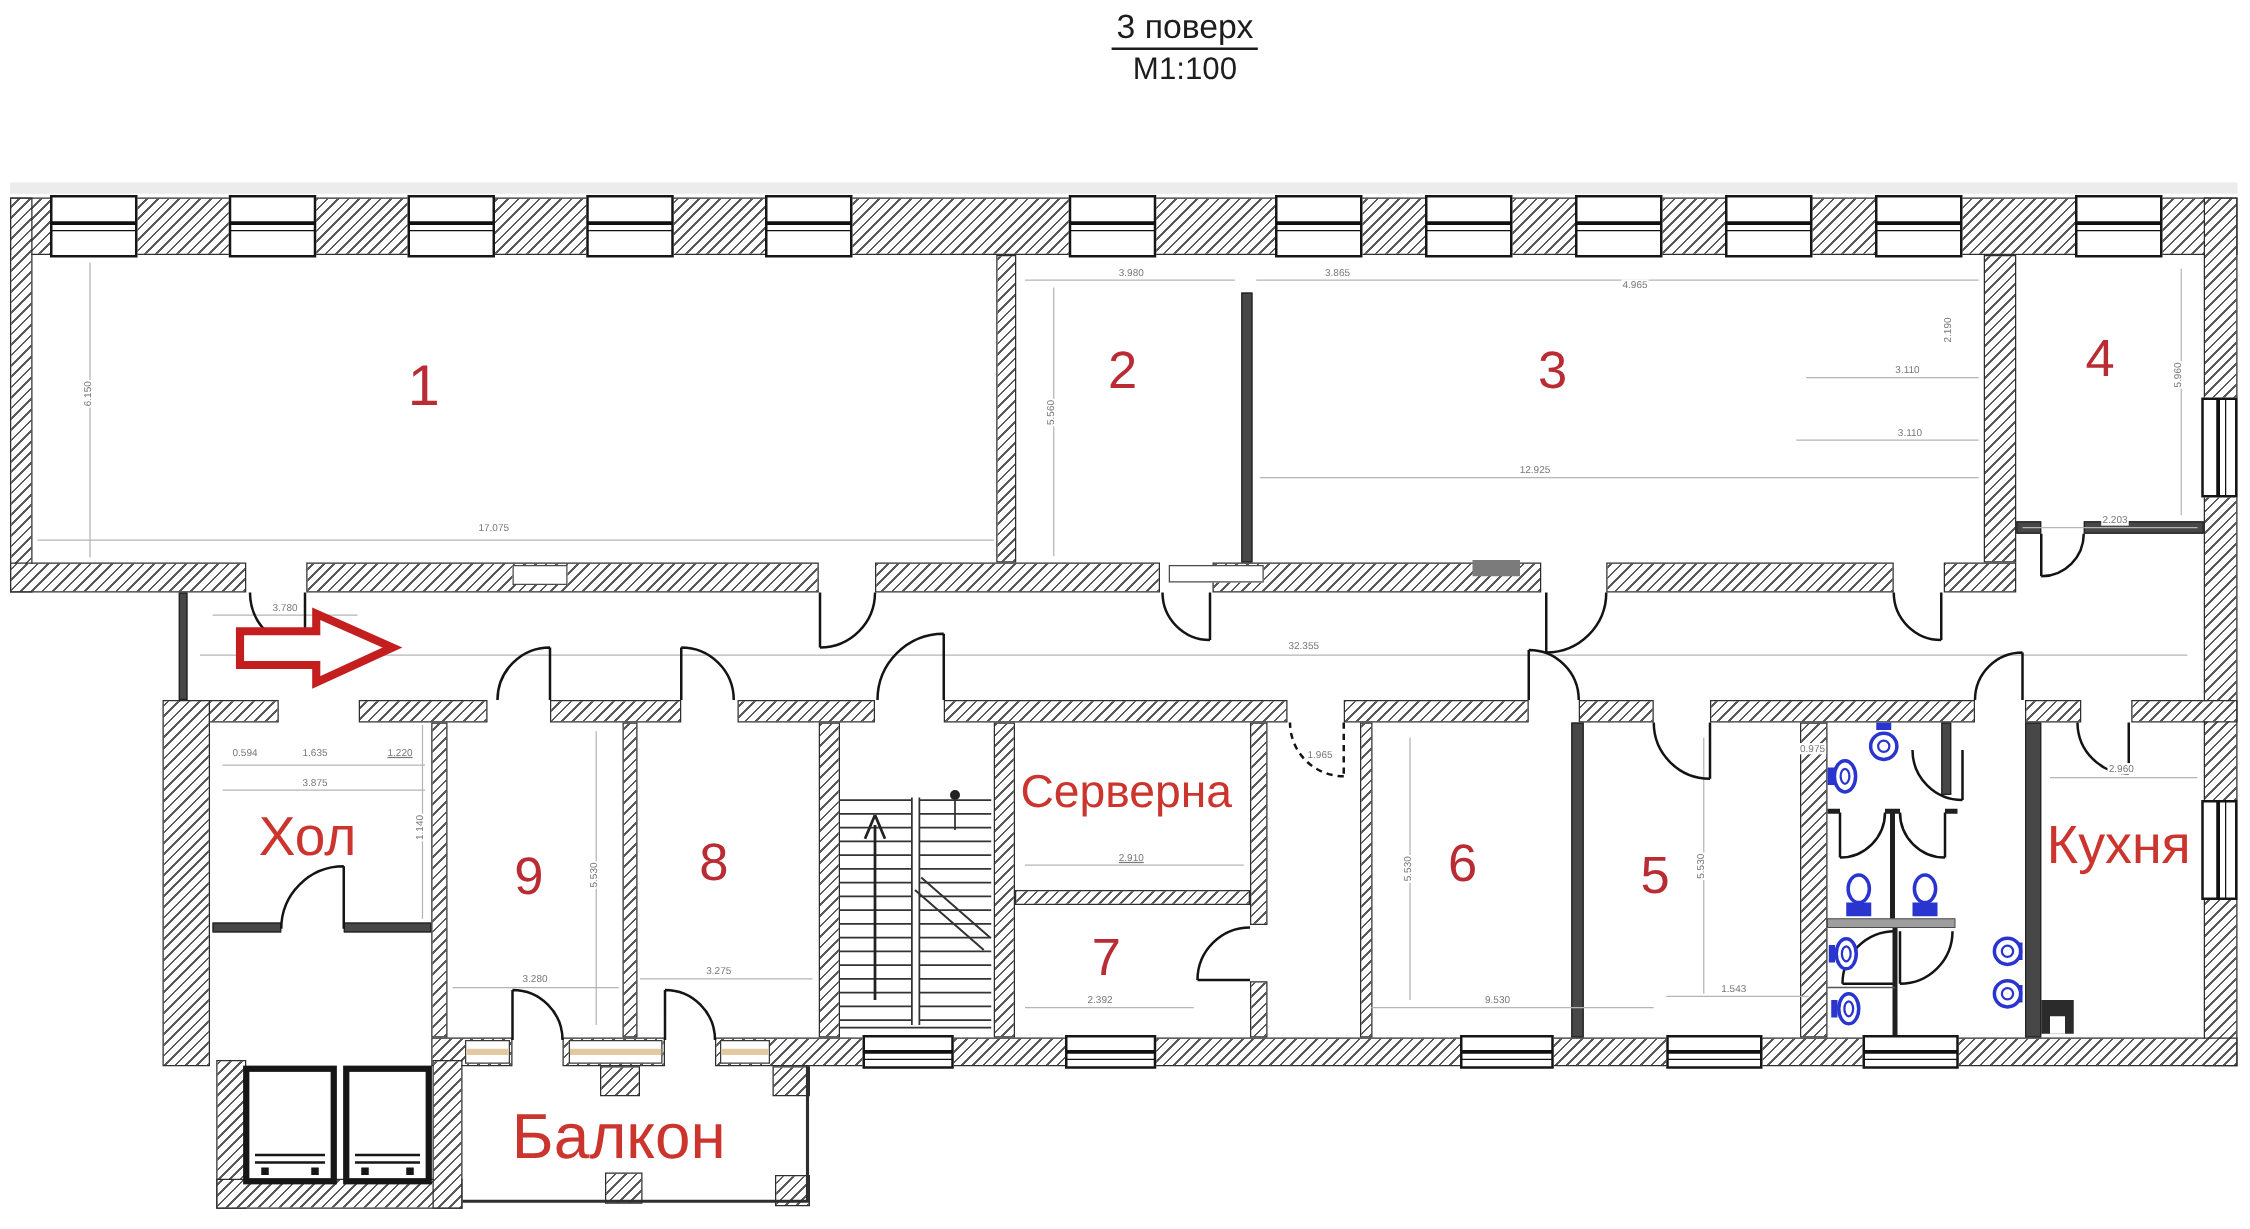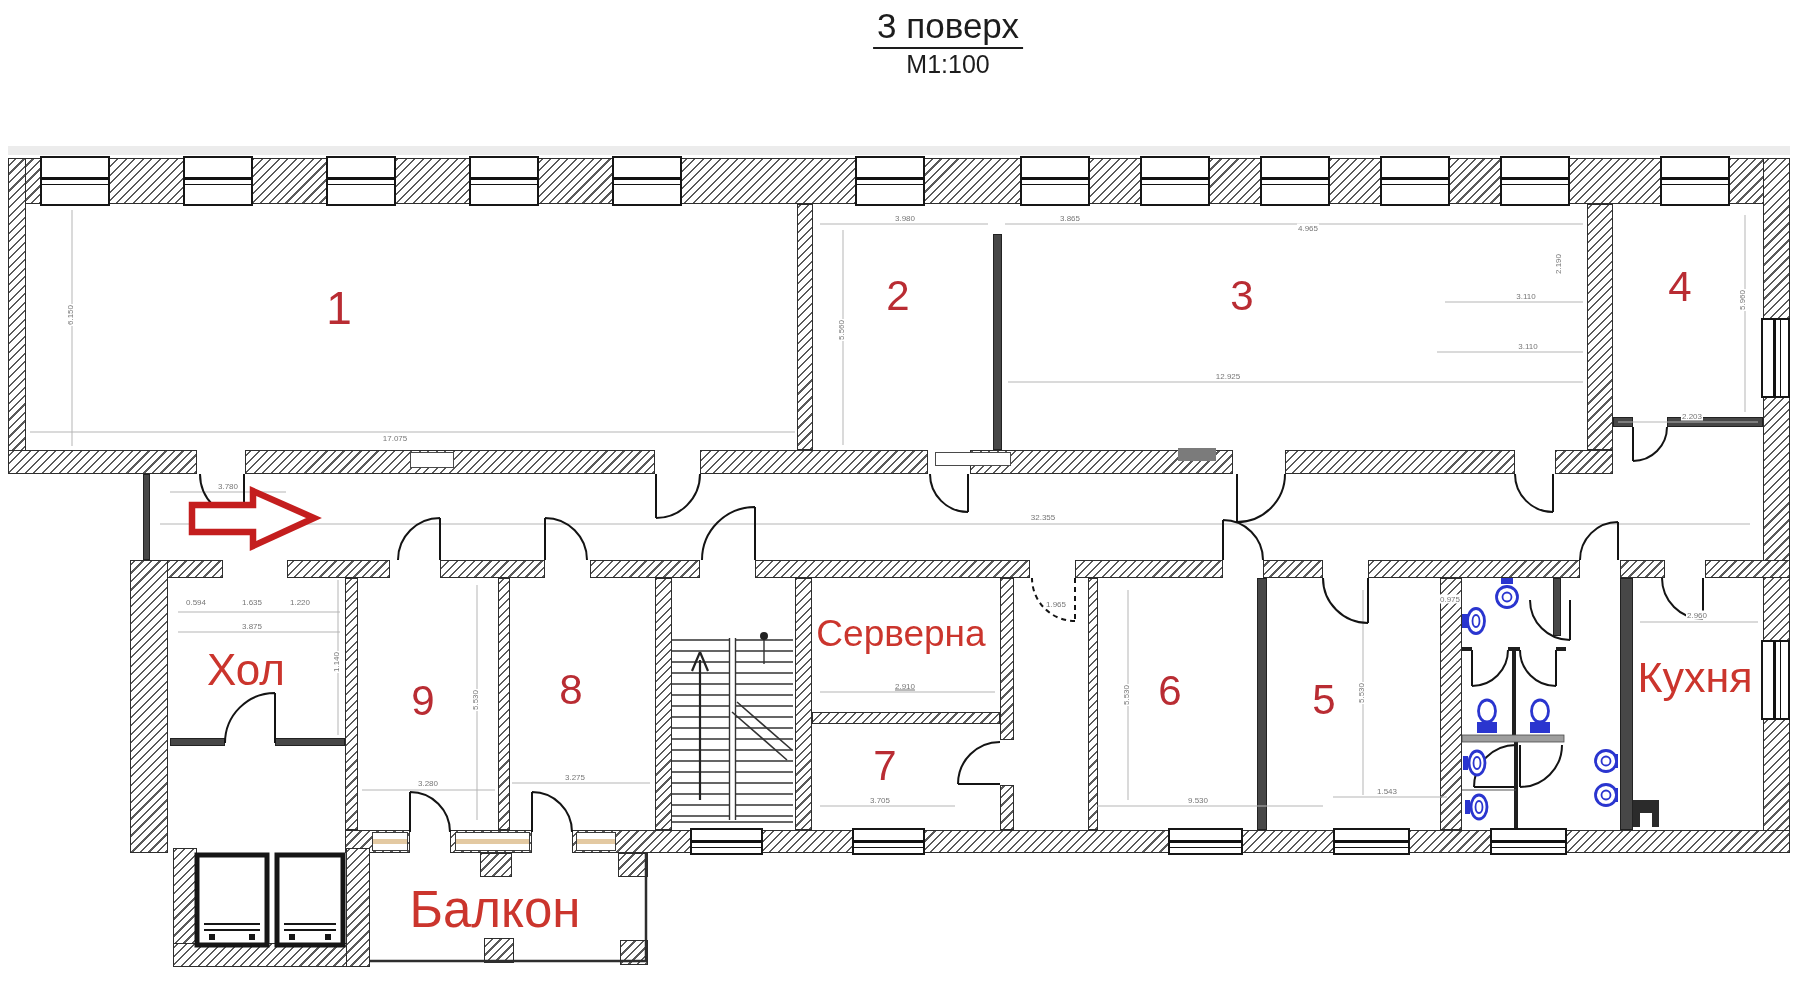--- a/index.html
+++ b/index.html
@@ -1,19 +1,19 @@
 <!DOCTYPE html>
 <html><head>
 <meta charset="utf-8">
 <style>
   html,body{margin:0;padding:0;background:#fff;}
   .stage{position:relative;width:1800px;height:983px;background:#fff;overflow:hidden;
          font-family:"Liberation Sans",sans-serif;}
   .title-block{position:absolute;left:948px;top:6px;transform:translateX(-50%);text-align:center;color:#1d1d1d;}
-  .title{font-size:35px;border-bottom:2px solid #1d1d1d;padding:0 4px 1px 4px;display:inline-block;}
+  .title{font-size:27px;border-bottom:2px solid #1d1d1d;padding:0 4px 1px 4px;display:inline-block;}
   .scale{font-size:25px;margin-top:1px;}
   .wall{position:absolute;box-sizing:border-box;border:1px solid #2e2e2e;
         background:repeating-linear-gradient(315deg,#5a5a5a 0,#5a5a5a 1.5px,#fff 1.5px,#fff 6px);}
   .wall-solid{position:absolute;box-sizing:border-box;background:#474747;border:1px solid #222;}
   .win{position:absolute;box-sizing:border-box;background:#fff;border:2px solid #161616;}
   .win::after{content:'';position:absolute;left:-1px;right:-1px;top:42%;height:4px;
         border-top:3px solid #111;border-bottom:1px solid #111;}
   .win-v::after{left:38%;top:-1px;bottom:-1px;width:4px;height:auto;
         border:none;border-left:3px solid #111;border-right:1px solid #111;}
   .sill{position:absolute;box-sizing:border-box;background:#fff;border:1px solid #3a3a3a;}
@@ -238,44 +238,44 @@
     <div class="lbl lbl-num" style="left:885px;top:766px;font-size:42px;">7</div>
     <div class="lbl lbl-num" style="left:571px;top:690px;font-size:42px;">8</div>
     <div class="lbl lbl-num" style="left:423px;top:701px;font-size:42px;">9</div>
     <div class="lbl lbl-word" style="left:246px;top:670px;font-size:44px;">Хол</div>
     <div class="lbl lbl-word" style="left:901px;top:633px;font-size:37px;">Серверна</div>
     <div class="lbl lbl-word" style="left:1695px;top:677px;font-size:43px;">Кухня</div>
     <div class="lbl lbl-word" style="left:495px;top:909px;font-size:51px;">Балкон</div>
   </div>
 
   <div id="dims">
-      <span class="dim" style="left: 395px; top: 438px;">17.075</span>
+      <span class="dim" style="left: 395px; top: 422px;">17.075</span>
       <span class="dim rot" style="left: 70px; top: 315px;">6.150</span>
       <span class="dim" style="left: 905px; top: 218px;">3.980</span>
       <span class="dim rot" style="left: 841px; top: 330px;">5.560</span>
       <span class="dim" style="left: 1070px; top: 218px;">3.865</span>
       <span class="dim" style="left: 1308px; top: 228px;">4.965</span>
       <span class="dim" style="left: 1526px; top: 296px;">3.110</span>
       <span class="dim" style="left: 1528px; top: 346px;">3.110</span>
       <span class="dim" style="left: 1228px; top: 376px;">12.925</span>
       <span class="dim rot" style="left: 1558px; top: 264px;">2.190</span>
       <span class="dim rot" style="left: 1742px; top: 300px;">5.960</span>
       <span class="dim" style="left: 1692px; top: 416px;">2.203</span>
       <span class="dim" style="left: 228px; top: 486px;">3.780</span>
       <span class="dim" style="left: 1043px; top: 517px;">32.355</span>
       <span class="dim" style="left: 196px; top: 602px;">0.594</span>
       <span class="dim" style="left: 252px; top: 602px;">1.635</span>
-      <span class="dim" style="left: 300px; top: 602px;">1.220</span>
+      <span class="dim" style="left: 320px; top: 602px; text-decoration: underline;">1.220</span>
       <span class="dim" style="left: 252px; top: 626px;">3.875</span>
       <span class="dim rot" style="left: 336px; top: 662px;">1.140</span>
       <span class="dim" style="left: 428px; top: 783px;">3.280</span>
       <span class="dim" style="left: 575px; top: 777px;">3.275</span>
       <span class="dim rot" style="left: 475px; top: 700px;">5.530</span>
       <span class="dim" style="left: 905px; top: 686px; text-decoration: underline;">2.910</span>
-      <span class="dim" style="left: 880px; top: 800px;">3.705</span>
+      <span class="dim" style="left: 880px; top: 800px;">2.392</span>
       <span class="dim" style="left: 1056px; top: 604px;">1.965</span>
       <span class="dim rot" style="left: 1126px; top: 695px;">5.530</span>
       <span class="dim" style="left: 1198px; top: 800px;">9.530</span>
       <span class="dim rot" style="left: 1361px; top: 693px;">5.530</span>
       <span class="dim" style="left: 1387px; top: 791px;">1.543</span>
       <span class="dim" style="left: 1697px; top: 615px;">2.960</span>
       <span class="dim" style="left: 1450px; top: 599px;">0.975</span>
     </div>
 </div>
 

